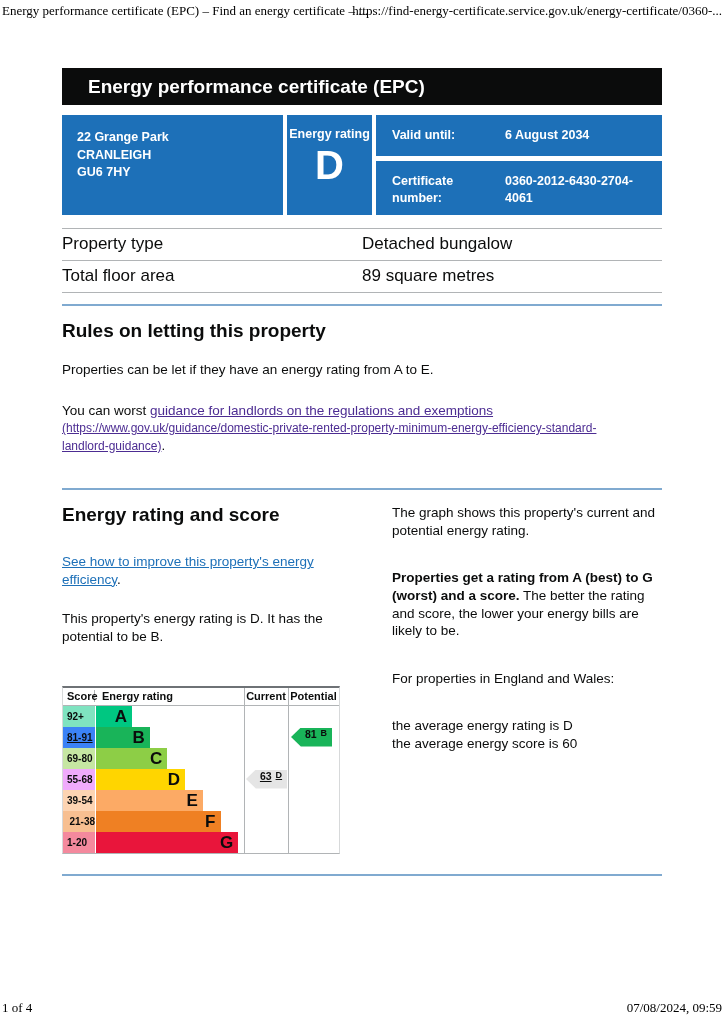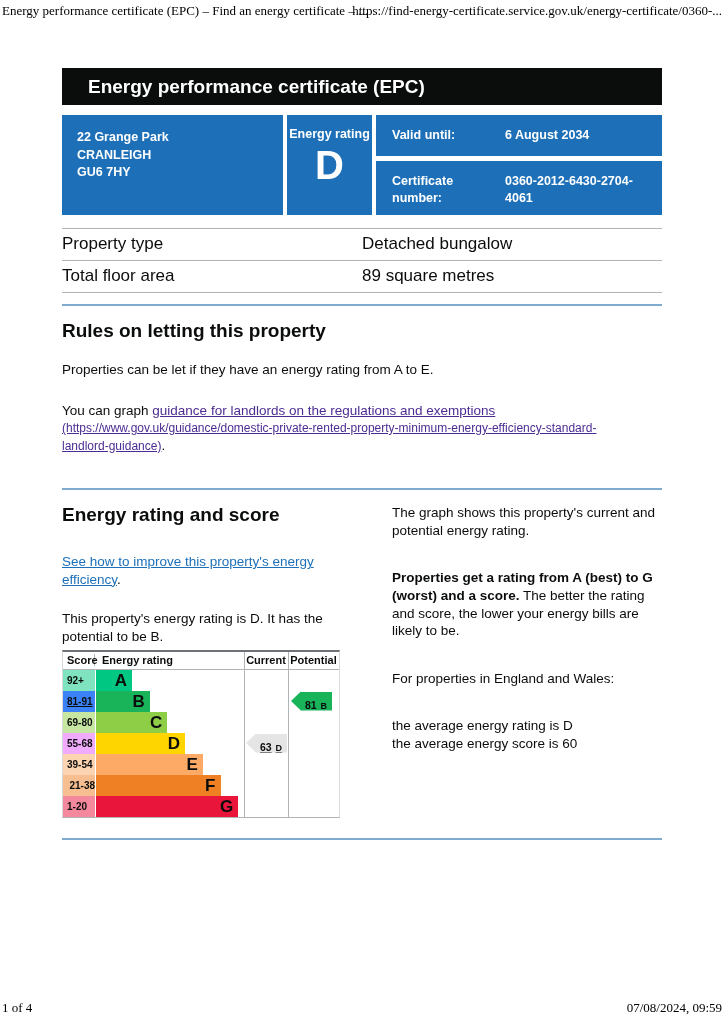--- a/index.html
+++ b/index.html
@@ -56,35 +56,35 @@
   
   .cols { display:flex; margin-top:14px; }
   .col-left { width:285px; }
   .col-right { margin-left:45px; width:270px; }
   .col-left .para { margin-top:22px; width:282px; }
   .col-left .link-line { margin-top:27px; width:282px; }
   .col-right .rp { margin-top:0; }
   .col-right .rp + .rp { margin-top:30px; }
 
   
-  .epc-chart { position:relative; width:278px; margin-top:4px;
+  .epc-chart { position:relative; width:278px; margin-top:40px;
     border-top:2px solid #6e7276; border-bottom:1px solid #b1b4b6;
     border-left:1px solid #d7d9da; border-right:1px solid #d7d9da; }
   .chart-header { display:flex; height:18px; border-bottom:1px solid #b1b4b6;
     font-size:11px; font-weight:bold; align-items:center; }
   .ch-score { width:32px; padding-left:4px; }
   .ch-rating { flex:1; padding-left:7px; }
   .ch-current { width:44px; text-align:center; }
   .ch-potential { width:51px; text-align:center; }
   .band-row { display:flex; height:21px; }
   .band-score { width:32px; font-size:10px; font-weight:bold; line-height:21px; padding-left:4px; }
   .band-bar { height:21px; margin-left:1px; font-size:17px; font-weight:bold; line-height:21px;
     text-align:right; padding-right:5px; color:#0b0c0c; }
   .vline { position:absolute; top:0; bottom:0; width:1px; background:#b1b4b6; }
-  .chart-arrow { position:absolute; height:19px; width:41px; display:flex; align-items:flex-end;
+  .chart-arrow { position:absolute; height:19px; width:41px; display:flex; align-items:flex-start;
     justify-content:center; padding-left:9px; gap:4px; color:#0b0c0c;
     clip-path:polygon(0 50%, 24% 0, 100% 0, 100% 100%, 24% 100%); }
   .chart-arrow .num { font-size:10.5px; font-weight:bold; }
   .chart-arrow .ltr { font-size:9px; font-weight:bold; }
 </style>
 </head>
 <body>
 
 <div class="print-chrome chrome-top">
   <span class="left">Energy performance certificate (EPC) – Find an energy certificate – ...</span>
@@ -127,21 +127,21 @@
     <div class="row">
       <div class="c1">Total floor area</div>
       <div class="c2">89 square metres</div>
     </div>
   </div>
 
   <hr class="divider div1">
 
   <h2>Rules on letting this property</h2>
   <p class="body-text p1">Properties can be let if they have an energy rating from A to E.</p>
-  <p class="body-text p2"><span>You can graph </span><a class="doc-link" href="#"><span>guidance for landlords on the regulations and exemptions</span><span class="url-part"> (https://www.gov.uk/guidance/domestic-private-rented-property-minimum-energy-efficiency-standard-landlord-guidance)</span></a><span>.</span></p>
+  <p class="body-text p2"><span>You can worst </span><a class="doc-link" href="#"><span>guidance for landlords on the regulations and exemptions</span><span class="url-part"> (https://www.gov.uk/guidance/domestic-private-rented-property-minimum-energy-efficiency-standard-landlord-guidance)</span></a><span>.</span></p>
 
   <hr class="divider div2">
 
   <div class="cols">
     <div class="col-left">
       <h2 style="margin-top:0">Energy rating and score</h2>
       <p class="body-text link-line"><a class="blue-link" href="#">See how to improve this property's energy efficiency</a><span>.</span></p>
       <p class="body-text para">This property's energy rating is D. It has the potential to be B.</p>
 
       <div class="epc-chart">

